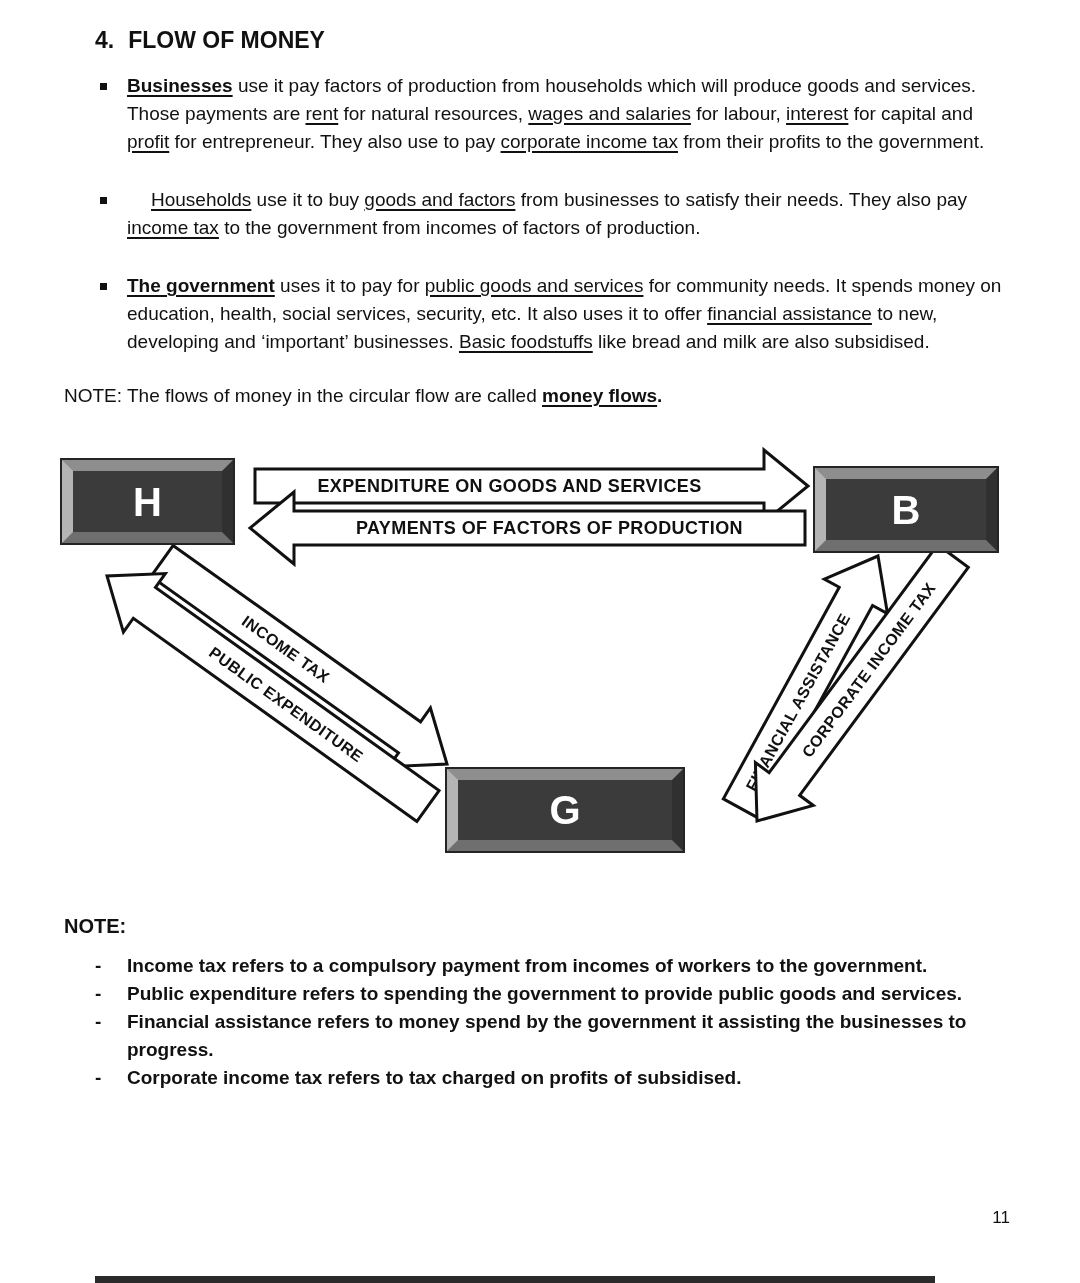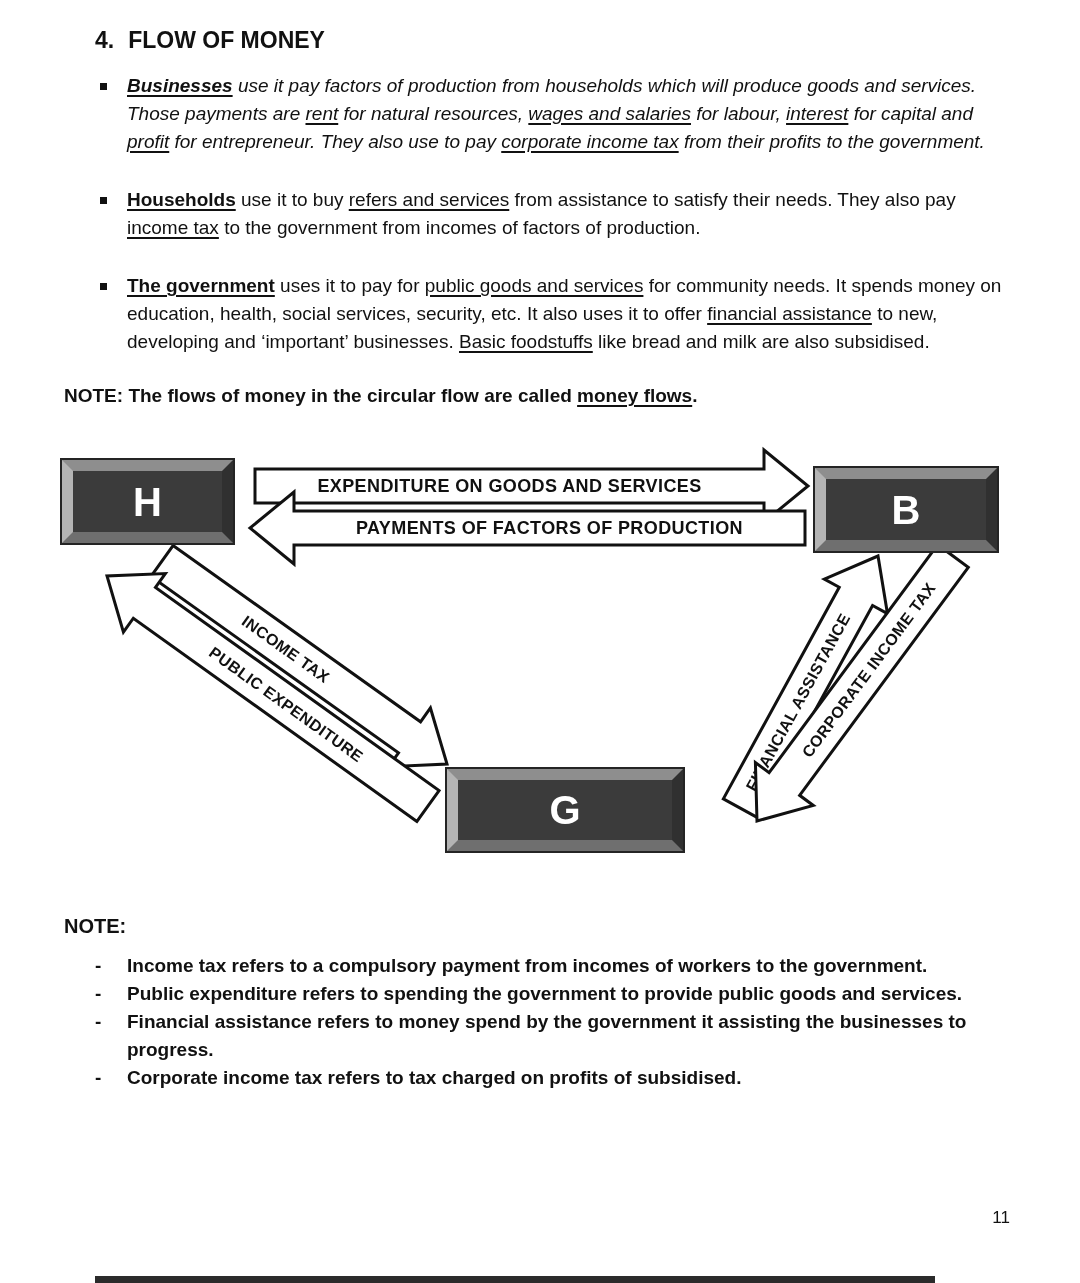--- a/index.html
+++ b/index.html
@@ -14,21 +14,21 @@
     font-size:19px;
     line-height:28px;
     overflow:hidden;
   }
   .u{text-decoration:underline;text-decoration-thickness:2px;text-underline-offset:3px;}
   .heading{margin-left:31px;font-size:23px;font-weight:bold;line-height:28px;}
   .heading .num{margin-right:14px;}
   .intro{margin-top:24px;font-weight:bold;}
   ul.bullets{list-style:none;margin:18px 0 0 0;padding:0;}
   ul.bullets li{display:flex;margin-top:30px;}
-  ul.bullets li:first-child{margin-top:0;font-style:italic;}
+  ul.bullets li:first-child{margin-top:0;}
   .sq-marker{flex:0 0 7px;width:7px;height:7px;background:#111;margin:11px 20px 0 36px;}
   .bullet-text{flex:1;}
   .note-inline{margin-top:26px;font-weight:bold;}
   .diagram{position:relative;margin-top:36px;height:430px;}
   .diagram svg{position:absolute;left:0;top:0;}
   .box3d{
     position:absolute;box-sizing:border-box;
     background:var(--box-face,#3b3b3b);
     border-top:11px solid var(--bevel-top,#8e8e8e);
     border-left:11px solid var(--bevel-left,#b4b4b4);
@@ -58,29 +58,29 @@
   </div>
 
 
   <ul class="bullets">
     <li>
       <span class="sq-marker"></span>
       <span class="bullet-text"><span class="u" style="font-weight: bold;">Businesses</span><span> use it pay factors of production from households which will produce goods and services. Those payments are </span><span class="u">rent</span><span> for natural resources, </span><span class="u">wages and salaries</span><span> for labour, </span><span class="u">interest</span><span> for capital and </span><span class="u">profit</span><span> for entrepreneur. They also use to pay </span><span class="u">corporate income tax</span><span> from their profits to the government.</span></span>
     </li>
     <li>
       <span class="sq-marker"></span>
-      <span class="bullet-text"><span class="u" style="font-weight: bold;">Households</span><span> use it to buy </span><span class="u">refers and services</span><span> from assistance to satisfy their needs. They also pay </span><span class="u">income tax</span><span> to the government from incomes of factors of production.</span></span>
+      <span class="bullet-text"><span class="u" style="font-weight: normal; margin-left: 24px;">Households</span><span> use it to buy </span><span class="u">goods and factors</span><span> from businesses to satisfy their needs. They also pay </span><span class="u">income tax</span><span> to the government from incomes of factors of production.</span></span>
     </li>
     <li>
       <span class="sq-marker"></span>
       <span class="bullet-text"><span class="u" style="font-weight: bold;">The government</span><span> uses it to pay for </span><span class="u">public goods and services</span><span> for community needs. It spends money on education, health, social services, security, etc. It also uses it to offer </span><span class="u">financial assistance</span><span> to new, developing and ‘important’ businesses. </span><span class="u">Basic foodstuffs</span><span> like bread and milk are also subsidised.</span></span>
     </li>
   </ul>
 
-  <div class="note-inline"><span style="font-weight: bold; margin-top: 10px;">NOTE: The flows of money in the circular flow are called </span><span class="u" style="font-weight: bold;">money flows</span><span style="font-weight: bold;">.</span></div>
+  <div class="note-inline"><span style="font-weight: normal; margin-top: 10px;">NOTE: The flows of money in the circular flow are called </span><span class="u" style="font-weight: bold;">money flows</span><span style="font-weight: bold;">.</span></div>
 
   <div class="diagram" id="diagram">
     <svg id="flow-svg" width="950" height="430" viewBox="0 0 950 430">
         <g transform="translate(191,40) rotate(0)">
           <polygon points="0,-17 509,-17 509,-36 553,0 509,36 509,17 0,17" class="arrow-shape"></polygon>
           <text transform="translate(254.5,0) rotate(0)" dy="0.35em" class="arrow-label" font-size="18">EXPENDITURE ON GOODS AND SERVICES</text>
         </g>
         <g transform="translate(741,82) rotate(180)">
           <polygon points="0,-17 511,-17 511,-36 555,0 511,36 511,17 0,17" class="arrow-shape"></polygon>
           <text transform="translate(255.5,0) rotate(180)" dy="0.35em" class="arrow-label" font-size="18">PAYMENTS OF FACTORS OF PRODUCTION</text>

